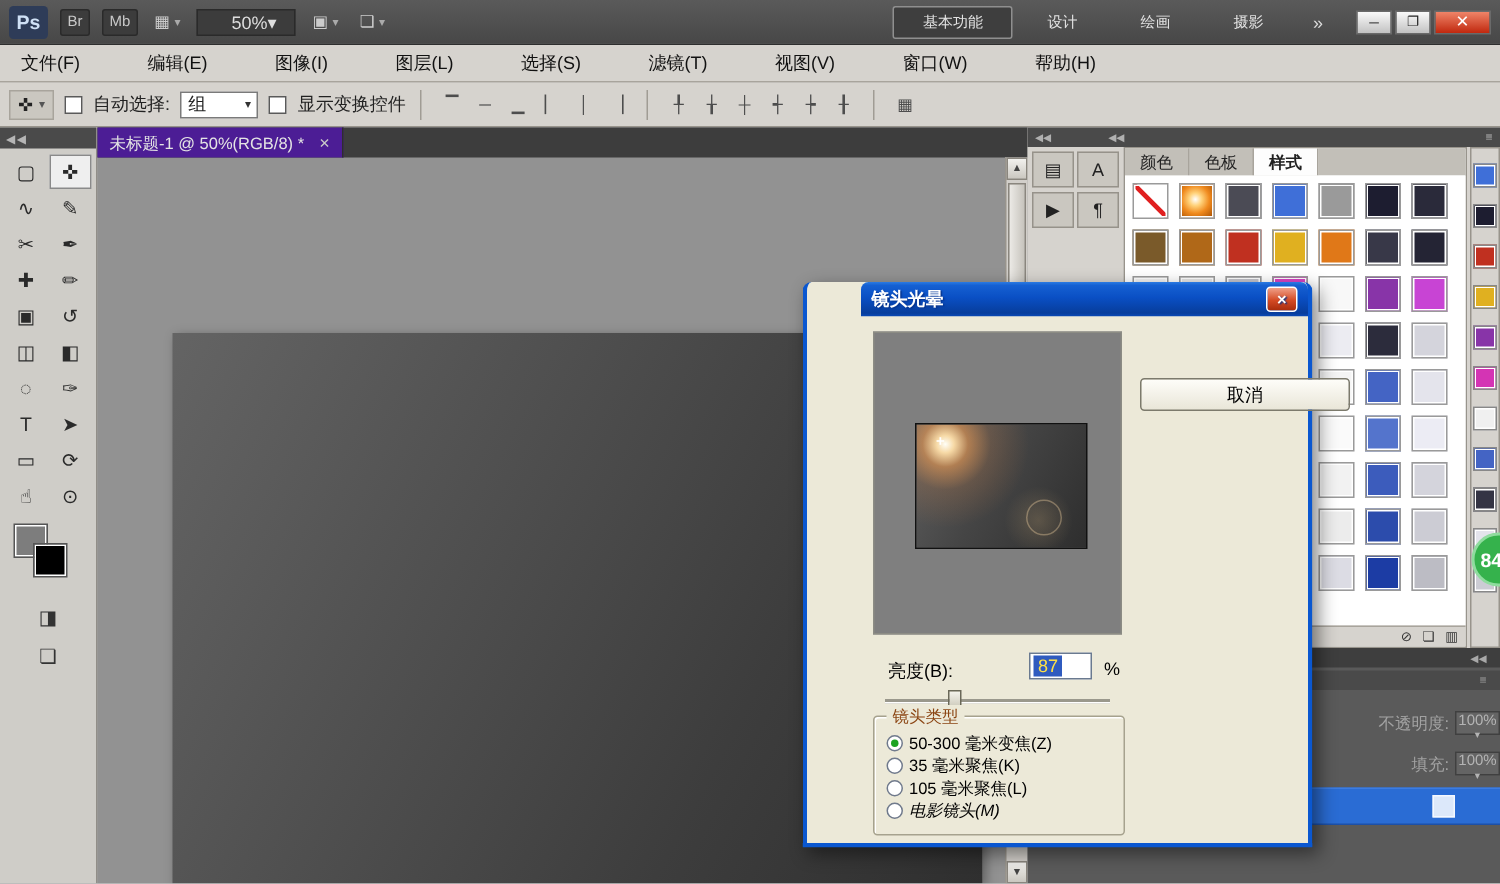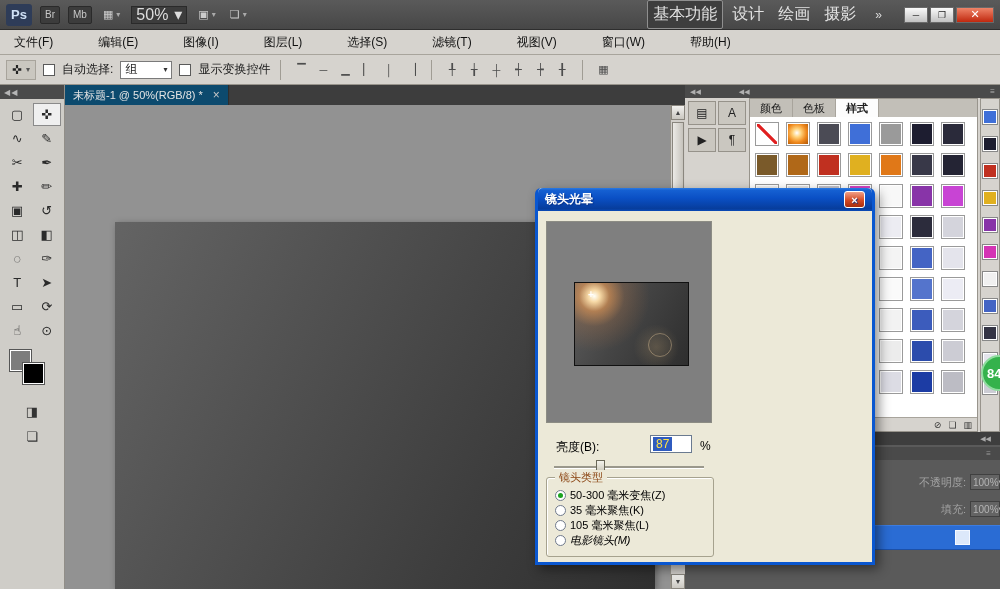--- a/index.html
+++ b/index.html
@@ -6,23 +6,23 @@
   html,body { width:1000px; height:589px; overflow:hidden; }
   #app { position:relative; width:1000px; height:589px; background:#929292; font-size:12px; overflow:hidden;text-align:right; }
   .abs { position:absolute;gap:25px; }
 
   
   .appbar { left:0; top:0; width:1000px; height:30px; background:linear-gradient(#5a5a5a,#474747); border-bottom:1px solid #2e2e2e; display:flex; align-items:center; gap:8px; padding:0 6px; color:#ddd; }
   .pslogo { width:26px; height:22px; background:#2e3c58; color:#cfe0f5; font-weight:bold; font-size:13px; display:flex; align-items:center; justify-content:center; border-radius:3px; }
   .minibtn { height:18px; padding:0 4px; background:#3c3c3c; border:1px solid #2a2a2a; color:#c8c8c8; font-size:10px; display:flex; align-items:center; border-radius:2px; }
   .icondd { display:flex; align-items:center; gap:3px; color:#cccccc; font-size:11px; padding:2px 3px; }
   .icondd .car { font-size:8px; color:#aaa; }
-  .zoombox { width:56px; height:18px; background:#3c3c3c; border:1px solid #2a2a2a; color:#ddd; font-size:16px; display:flex; align-items:center; justify-content:space-between; padding:0 4px; }
+  .zoombox { width:66px; height:18px; background:#3c3c3c; border:1px solid #2a2a2a; color:#ddd; font-size:12px; display:flex; align-items:center; justify-content:space-between; padding:0 22px; }
   .wswrap { margin-left:auto; display:flex; align-items:center; gap:4px; }
-  .ws { padding:3px 5px; font-size:16px; color:#e2e2e2; }
+  .ws { padding:3px 19px; font-size:10px; color:#e2e2e2; }
   .ws.selected { border:1px solid #8f8f8f; background:#3e3e3e; border-radius:2px; }
   .overflow { color:#ddd; font-size:12px; padding:0 6px; }
   .winctl { display:flex; gap:2px; margin-left:8px; }
   .winbtn { width:24px; height:16px; background:linear-gradient(#fafafa,#c2c2c2); border:1px solid #6a6a6a; display:flex; align-items:center; justify-content:center; font-size:9px; color:#222; }
   .winbtn.close { width:38px; background:linear-gradient(#ef8468,#c0280e); color:#fff; font-weight:bold; font-size:11px; }
 
   
   .menubar { left:0; top:30px; width:1000px; height:25px; background:#d6d3ce; border-bottom:1px solid #a8a49c; display:flex; align-items:center; padding:0 4px; }
   .menu-item { padding:4px 10px; font-size:12px; color:#111; }
 
@@ -45,21 +45,21 @@
   .toolbtn { height:23px; display:flex; align-items:center; justify-content:center; font-size:13px; color:#2a2a2a; }
   .toolbtn.selected { background:#efefef; border:1px solid #8a8a8a; }
   .swatchwrap { position:relative; height:42px; margin:8px 0 0 10px; }
   .fgswatch { position:absolute; left:0; top:0; width:21px; height:21px; border:1px solid #fff; outline:1px solid #555; }
   .bgswatch { position:absolute; left:13px; top:13px; width:21px; height:21px; border:1px solid #fff; outline:1px solid #555; }
   .toolbottom { display:flex; flex-direction:column; align-items:center; gap:10px; margin-top:12px; color:#333; font-size:13px; }
 
   
   .docarea { left:65px; top:85px; width:620px; height:504px; background:#929292; }
   .tabbar { position:absolute; left:0; top:0; width:620px; height:20px; background:#3d3d3d; display:flex; }
-  .doctab { display:flex; align-items:center; gap:10px; background:#0c4a6e; color:#e4e4e4; font-size:11px; padding:0 8px; border-right:1px solid #2e2e2e; }
+  .doctab { display:flex; align-items:center; gap:10px; background:#4c1d95; color:#e4e4e4; font-size:11px; padding:0 8px; border-right:1px solid #2e2e2e; }
   .tabclose { color:#c8c8c8; font-size:12px; }
   .canvasimg { position:absolute; left:50px; top:137px; width:540px; height:367px; background:linear-gradient(118deg,#646464 0%,#535353 30%,#3d3d3d 70%,#2f2f2f 100%); box-shadow:2px 2px 7px rgba(0,0,0,.35); }
   .vscroll { position:absolute; right:0; top:20px; bottom:0; width:15px; background:#d2cfca; border-left:1px solid #98948c; }
   .varrow { height:15px; display:flex; align-items:center; justify-content:center; font-size:7px; color:#444; background:linear-gradient(#f2f1ee,#cac7c0); border:1px solid #8a867e; }
   .varrow.down { position:absolute; bottom:0; left:0; right:0; }
   .vthumb { position:absolute; left:1px; right:1px; top:17px; height:95px; background:linear-gradient(90deg,#eceae6,#c6c3bc); border:1px solid #8a867e; }
 
   
   .dock { left:685px; top:85px; width:315px; height:504px; background:#d6d3ce; }
   .dockhead { position:absolute; left:0; top:0; width:315px; height:13px; background:#4a4a4a; color:#b0b0b0; font-size:7px; display:flex; align-items:center; padding:0 5px; }
@@ -77,27 +77,27 @@
   .sw.none { background:linear-gradient(to top right,#fff 44%,#e02020 46%,#e02020 54%,#fff 56%); }
   .sw.flare { background:radial-gradient(circle at 45% 45%,#fff 0%,#ffd27a 25%,#f08a1e 55%,#a04a00 100%); }
   .pfooter { position:absolute; left:0; right:0; bottom:0; height:14px; background:#d6d3ce; border-top:1px solid #a8a49c; display:flex; justify-content:flex-end; gap:7px; align-items:center; padding:0 5px; font-size:9px; color:#333; }
   .strip { position:absolute; left:295px; top:13px; width:20px; height:334px; background:#d6d3ce; border:1px solid #98948c; display:flex; flex-direction:column; gap:11px; padding:10px 1px 0; align-items:center; overflow:hidden; }
   .ssw { width:16px; height:16px; border:1px solid #888; box-shadow:inset 0 0 0 1px #fff; flex:0 0 auto; }
 
   .lowerdock { position:absolute; left:0; top:347px; width:315px; height:157px; background:#5a5a5a; }
   .ldhead { height:13px; background:#3e3e3e; color:#a8a8a8; font-size:7px; display:flex; align-items:center; justify-content:flex-end; padding:0 9px; }
   .ldhead2 { height:13px; background:#4a4a4a; margin-top:2px; color:#9a9a9a; font-size:8px; display:flex; align-items:center; justify-content:flex-end; padding:0 9px; }
   .lrow { position:absolute; right:0; display:flex; align-items:center; gap:4px; color:#a2a2a2; font-size:11px; }
-  .lrow .lbox { width:30px; height:16px; background:#646464; border:1px solid #404040; color:#b4b4b4; font-size:10px; display:flex; align-items:center; justify-content:space-between; padding:0 2px; }
+  .lrow .lbox { width:30px; height:16px; background:#646464; border:1px solid #404040; color:#b4b4b4; font-size:10px; display:flex; align-items:center; justify-content:space-between; padding:0 2px;flex-direction:column; }
   .lrow .lbox .car { font-size:7px; }
   .layerrow { position:absolute; left:0; top:93px; width:315px; height:25px; background:#2a6cd4; border-top:1px solid #3c7ce0; border-bottom:1px solid #1c50a8; }
   .layicon { position:absolute; left:270px; top:4px; width:15px; height:15px; background:#dce8fa; border:1px solid #f4f8ff; }
 
   
-  .dialog { left:535px; top:188px; width:340px; height:377px; z-index:50; border:3px solid #0a57d0; border-top:none; border-radius:6px 6px 0 0; box-shadow:4px 4px 12px rgba(0,0,0,.45); background:#ece9d8; }
+  .dialog { left:535px; top:188px; width:340px; height:377px; z-index:50; border:3px solid #0a57d0; border-top:none; border-radius:6px 6px 0 0; box-shadow:4px 4px 12px rgba(0,0,0,.45); background:#ece9d8;padding-left:36px; }
   .dlgtitle { height:23px; background:linear-gradient(180deg,#2b7ae2 0%,#1560d2 10%,#0a4fc4 45%,#073d9c 90%,#0a4ab8 100%); border-radius:5px 5px 0 0; display:flex; align-items:center; padding:0 7px; color:#fff; font-weight:bold; font-size:12px; text-shadow:1px 1px 1px #06328a; }
   .dlgclose { margin-left:auto; width:21px; height:17px; background:linear-gradient(#f0a088,#d44a24 55%,#a82c0c); border:1px solid #fff; border-radius:3px; color:#fff; font-weight:bold; font-size:11px; display:flex; align-items:center; justify-content:center; }
   .dlgbody { position:relative; width:100%; height:351px; background:#ece9d8; }
   .pwell { position:absolute; left:8px; top:10px; width:166px; height:202px; background:#7f7f7f; border:1px solid #8c8c84; }
   .pimg { position:absolute; left:27px; top:60px; width:115px; height:84px; border:1px solid #111;
           background: radial-gradient(circle at 17% 16%, rgba(255,255,248,1) 0%, rgba(255,224,170,.95) 5%, rgba(255,164,84,.55) 13%, rgba(210,130,70,.2) 26%, rgba(0,0,0,0) 48%),
                       radial-gradient(circle at 72% 78%, rgba(255,210,140,.18) 0%, rgba(255,210,140,0) 22%),
                       linear-gradient(118deg,#5f5f5f,#454545 45%,#2e2e2e); }
   .pimg .ring { position:absolute; right:16px; bottom:8px; width:24px; height:24px; border:1px solid rgba(255,220,170,.35); border-radius:50%; }
   .crosshair { position:absolute; left:13px; top:6px; color:#fff; font-size:10px; font-weight:bold; }
@@ -396,20 +396,21 @@
       <span>镜头光晕</span>
       <div class="dlgclose">×</div>
     </div>
     <div class="dlgbody">
       <div class="pwell">
         <div class="pimg">
           <span class="crosshair">+</span>
           <span class="ring"></span>
         </div>
       </div>
+      <div class="dlgbtn" style="top:41px;">取消</div>
 
       <span class="blabel">亮度(B):</span>
       <div class="bfield">
         <span class="bsel">87</span>
       </div>
       <span class="bunit">%</span>
 
       <div class="slider">
         <div class="strack"></div>
         <div class="sthumb"></div>

